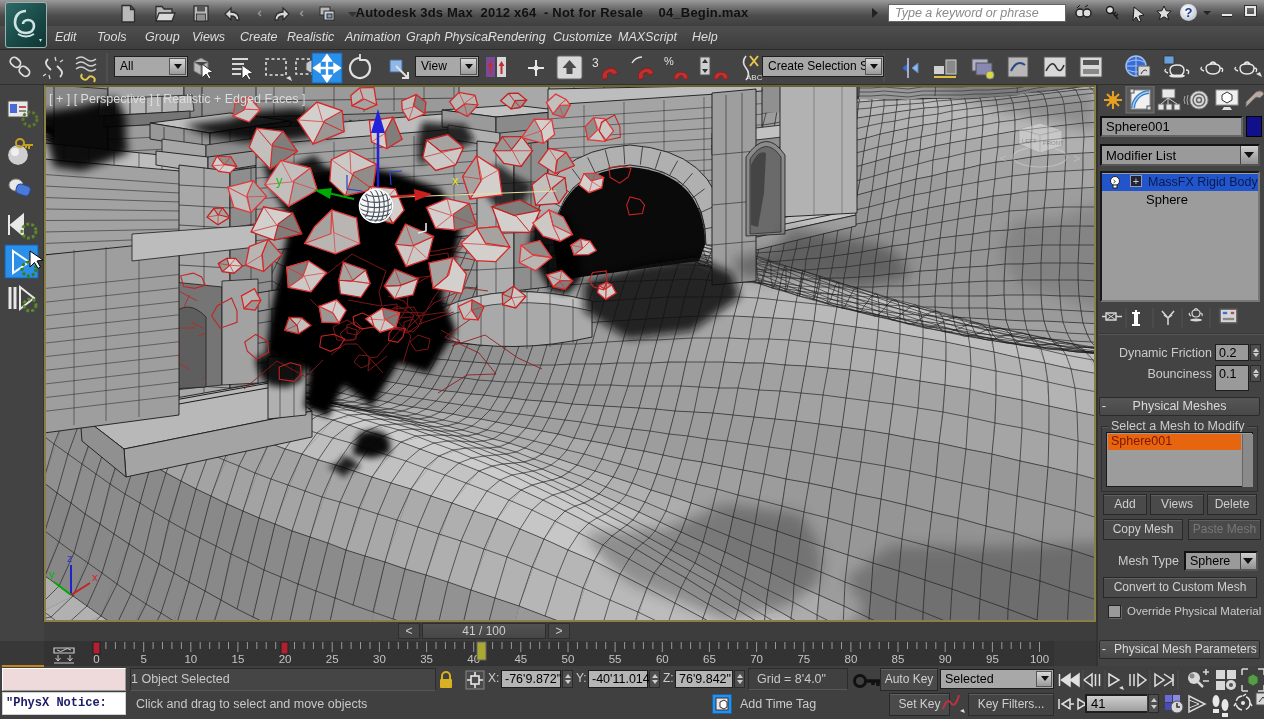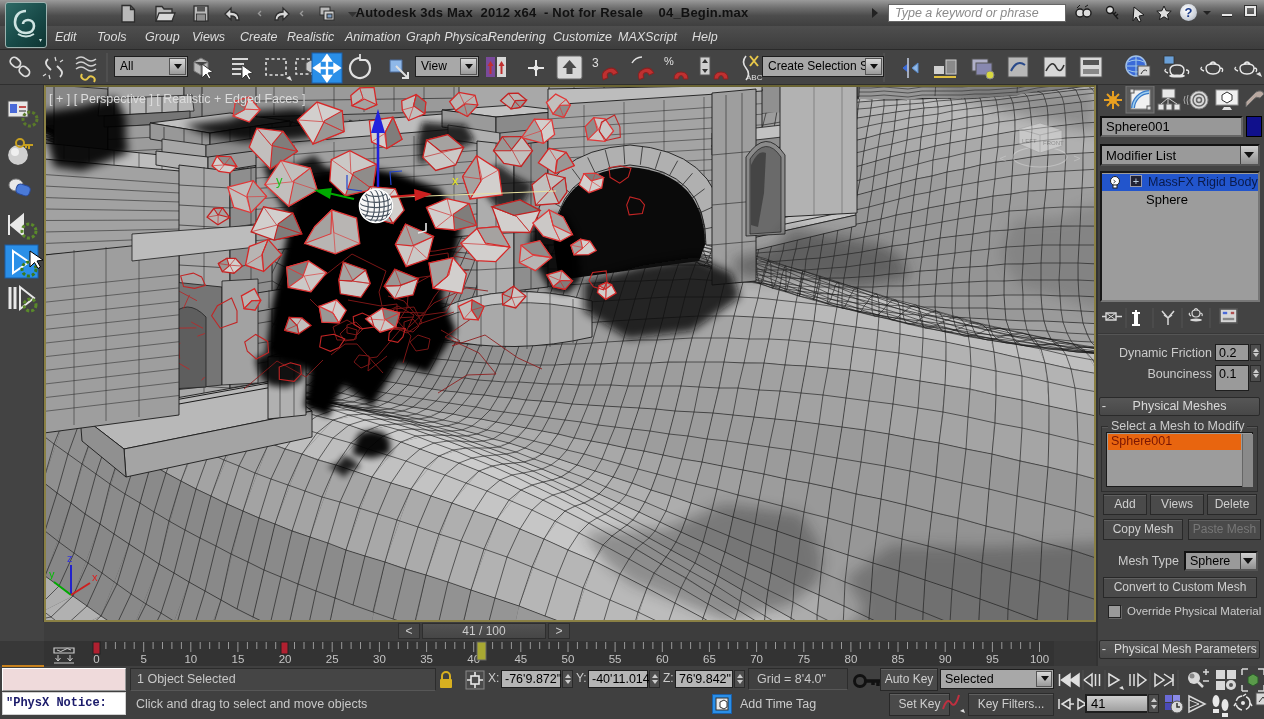--- a/index.html
+++ b/index.html
@@ -1961,21 +1961,21 @@
         <path d="M5 6 q4 3 7 0 t7 0" stroke="#ccc" fill="none"></path>
         <path d="M6 11 v6 m-2.5 -3 l2.5 3 2.5 -3 M18 11 v6 m-2.5 -3 l2.5 3 2.5 -3" stroke="#ccc" fill="none"></path>
         <path d="M2 19 h20" stroke="#ccc"></path>
       </g>
  </svg>
 </div>
 <div class="abs" id="statusbar">
  <div class="abs" style="left:2px;top:-1px;width:42px;height:2px;background:#c8821e"></div>
  <div class="abs" style="left:2px;top:2px;width:124px;height:23px;background:#efdadb;border:1px solid #fff;border-right-color:#999;border-bottom-color:#999"></div>
  <div class="abs" style="left:2px;top:26px;width:124px;height:23px;background:#fff;border:1px solid #d0d0d0;color:#1a1a6a;font-family:'Liberation Mono',monospace;font-weight:bold;font-size:12px;line-height:21px;padding-left:3px;white-space:nowrap;overflow:hidden">"PhysX Notice:</div>
- <div class="abs" style="left:130px;top:2px;width:306px;height:23px;background:#454545;border:1px solid #2c2c2c;border-bottom-color:#575757;color:#c8c8c8;font-size:12.5px;line-height:21px;padding-left:6px">1 Object Selected</div>
+ <div class="abs" style="left:130px;top:2px;width:306px;height:23px;background:#454545;border:1px solid #2c2c2c;border-bottom-color:#575757;color:#c8c8c8;font-size:12.5px;line-height:21px;">1 Object Selected</div>
  <div class="abs" style="left:130px;top:27px;width:578px;height:23px;color:#c8c8c8;font-size:12.5px;line-height:23px;padding-left:6px">Click and drag to select and move objects</div>
  <svg class="abs" style="left:438px;top:3px" width="48" height="22" viewBox="0 0 48 22">
   <path d="M4 10 v-3 a4 4 0 0 1 8 0 v3" fill="none" stroke="#d8b020" stroke-width="2"></path>
       <rect x="2" y="10" width="12" height="9" rx="1" fill="#d8b020"></rect>
   <rect x="28" y="2" width="18" height="18" fill="#4a4a4a" stroke="#888"></rect>
       <g stroke="#e8e8e8" stroke-width="1.6" fill="none">
         <rect x="33" y="7" width="8" height="8"></rect>
         <path d="M37 3 v4 M37 15 v4 M29 11 h4 M41 11 h4"></path>
       </g>
  </svg>

